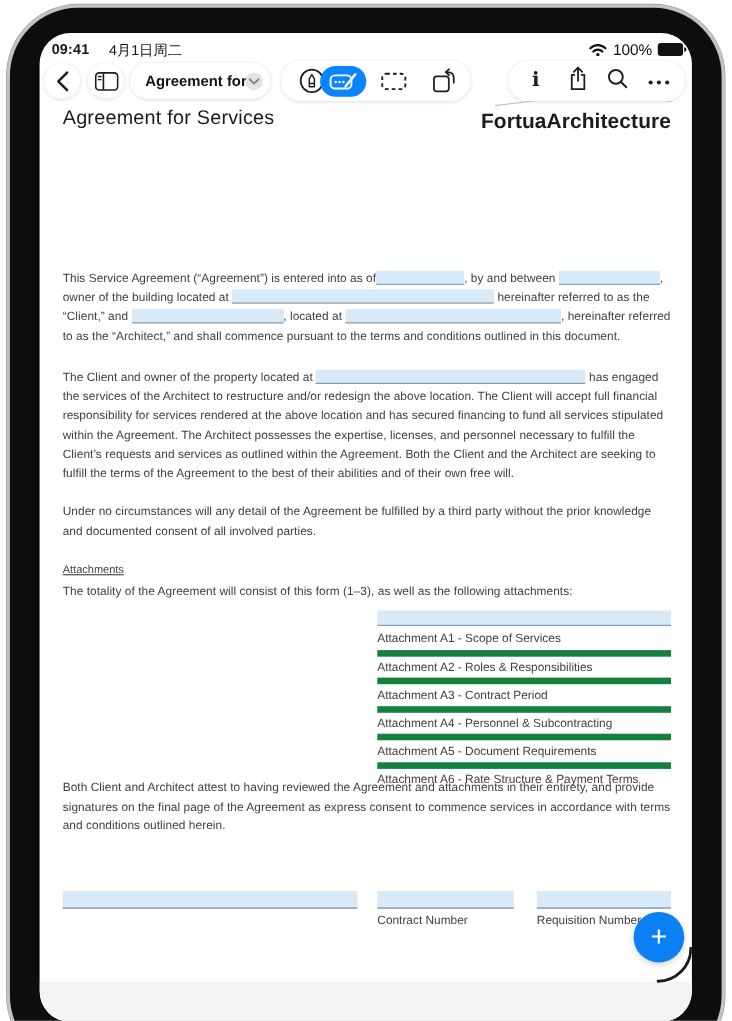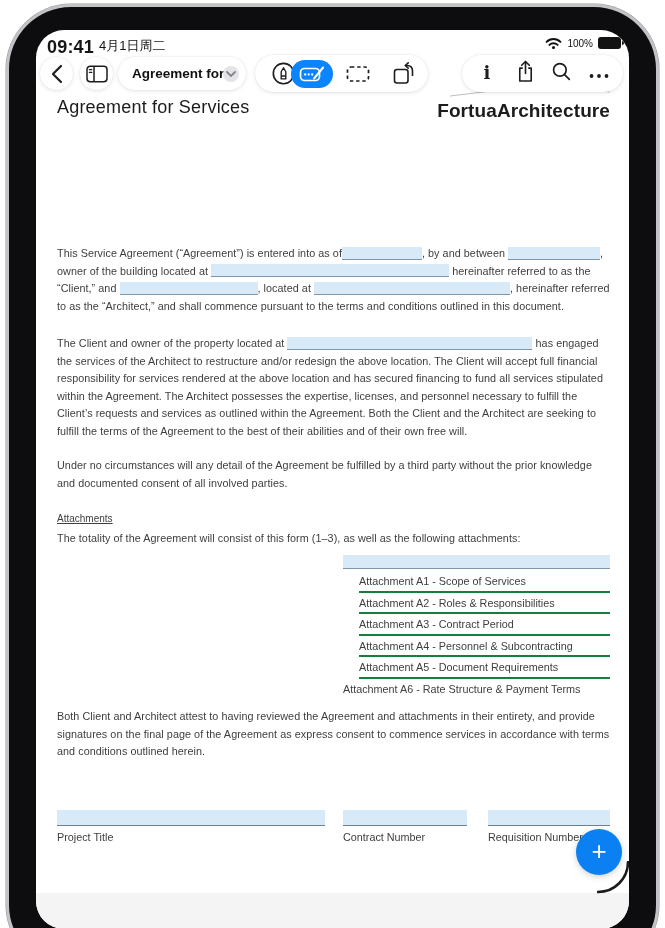--- a/index.html
+++ b/index.html
@@ -7,24 +7,24 @@
   .stage{position:relative;width:665px;height:928px;}
 
   
   .device{position:absolute;left:9px;top:7px;width:647px;height:960px;background:#0d0d10;
     border-radius:62px;box-shadow:0 0 0 3px #c2c2c7, 0 0 0 3.5px #9a9aa0;}
   .screen{position:absolute;left:27px;top:23px;width:593px;height:899px;background:#ffffff;
     border-radius:28px;overflow:hidden;}
 
   
   .status{position:absolute;left:0;top:0;width:100%;height:24px;z-index:30;}
-  .st-time{position:absolute;left:11px;top:7px;font-size:18px;font-weight:700;color:#151515;letter-spacing:.2px;}
+  .st-time{position:absolute;left:11px;top:7px;font-size:13px;font-weight:700;color:#151515;letter-spacing:.2px;}
   .st-date{position:absolute;left:47px;top:7px;font-size:13px;font-weight:500;color:#151515;margin-left:16px;}
   .st-right{position:absolute;right:8px;top:7px;display:flex;align-items:center;gap:5px;}
-  .st-batt-txt{font-size:10px;font-weight:500;color:#111;}
+  .st-batt-txt{font-size:14px;font-weight:500;color:#111;}
   .batt{position:relative;width:23px;height:11.5px;background:#121212;border-radius:3px;}
   .batt:after{content:"";position:absolute;right:-3px;top:3.5px;width:2.2px;height:4.5px;background:#121212;
     border-radius:0 2px 2px 0;}
 
   
   .toolbar{position:absolute;left:0;top:25px;width:100%;height:37px;z-index:20;}
   .pillshadow{box-shadow:0 0 0 .5px rgba(0,0,0,.05), 0 1px 4px rgba(0,0,0,.10);background:#fff;}
   .circle-btn{position:absolute;top:2px;width:33px;height:33px;border-radius:50%;
     display:flex;align-items:center;justify-content:center;}
   .title-pill{position:absolute;left:82px;top:2px;width:128px;height:33px;border-radius:17px;
@@ -45,21 +45,21 @@
   .doc-title{position:absolute;left:21px;top:67px;font-size:18px;font-weight:400;color:#1c1c1c;letter-spacing:.2px;}
   .logo{position:absolute;right:19px;top:70px;font-size:19px;font-weight:600;color:#1c1c1c;letter-spacing:.1px;}
   .roofline{position:absolute;left:405px;top:50px;z-index:1;}
   .para{position:absolute;left:21px;width:553px;font-size:10.8px;line-height:17.6px;letter-spacing:.05px;}
   .blank{display:inline-block;height:12px;background:#d8e9f7;border-bottom:1.5px solid #7f95a9;
     vertical-align:-2.5px;}
   .att-head{position:absolute;left:21px;top:483px;font-size:10px;text-decoration:underline;}
   .att-block{position:absolute;left:307px;top:525px;width:267px;}
   .att-blank{height:13px;background:#d8e9f7;border-bottom:1.5px solid #7f95a9;margin-bottom:2px;}
   .att-row{height:19.6px;line-height:21px;font-size:10.8px;color:#3e3e3e;white-space:nowrap;}
-  .att-row.lined{border-bottom:2px solid #15803d;margin-left:16px;}
+  .att-row.lined{border-bottom:6px solid #15803d;}
   .footer-field{position:absolute;}
   .ff-bar{height:15px;background:#d8e9f7;border-bottom:1.5px solid #6b8094;}
   .ff-label{margin-top:5px;font-size:10.8px;color:#3e3e3e;}
   .bottom-strip{position:absolute;left:0;top:863px;width:100%;height:36px;background:#f4f4f5;}
   .page-curl{position:absolute;left:561px;top:831px;z-index:5;}
   .fab{position:absolute;left:540px;top:799px;width:46px;height:46px;border-radius:50%;background:#0b80f2;
     display:flex;align-items:center;justify-content:center;z-index:40;
     box-shadow:0 2px 6px rgba(0,0,0,.18);}
   .fab span{color:#fff;font-size:26px;font-weight:300;line-height:1;margin-top:-2px;}
 </style>
@@ -107,21 +107,20 @@
               <div class="att-row lined">Attachment A4 - Personnel &amp; Subcontracting</div>
               <div class="att-row lined">Attachment A5 - Document Requirements</div>
               <div class="att-row">Attachment A6 - Rate Structure &amp; Payment Terms</div>
             </div>
       </div>
 
       <div class="para" style="top:678px">Both Client and Architect attest to having reviewed the Agreement and attachments in their entirety, and provide signatures on the final page of the Agreement as express consent to commence services in accordance with terms and conditions outlined herein.</div>
 
       <div class="footer-field" style="left:21px;top:780px;width:268px">
         <div class="ff-bar"></div>
-        <div class="ff-label">Project Title</div>
       </div>
       <div class="footer-field" style="left:307px;top:780px;width:124px">
         <div class="ff-bar"></div>
         <div class="ff-label">Contract Number</div>
       </div>
       <div class="footer-field" style="left:452px;top:780px;width:122px">
         <div class="ff-bar"></div>
         <div class="ff-label">Requisition Number</div>
       </div>
     </div>

